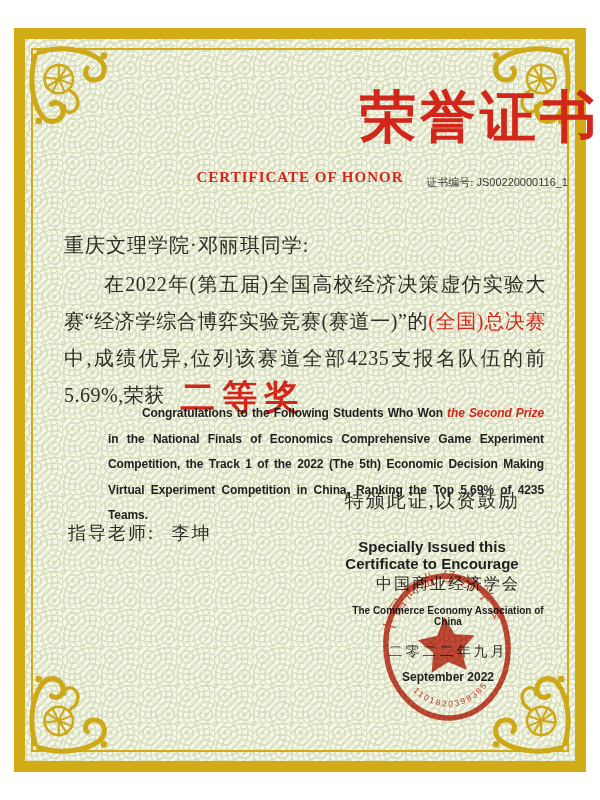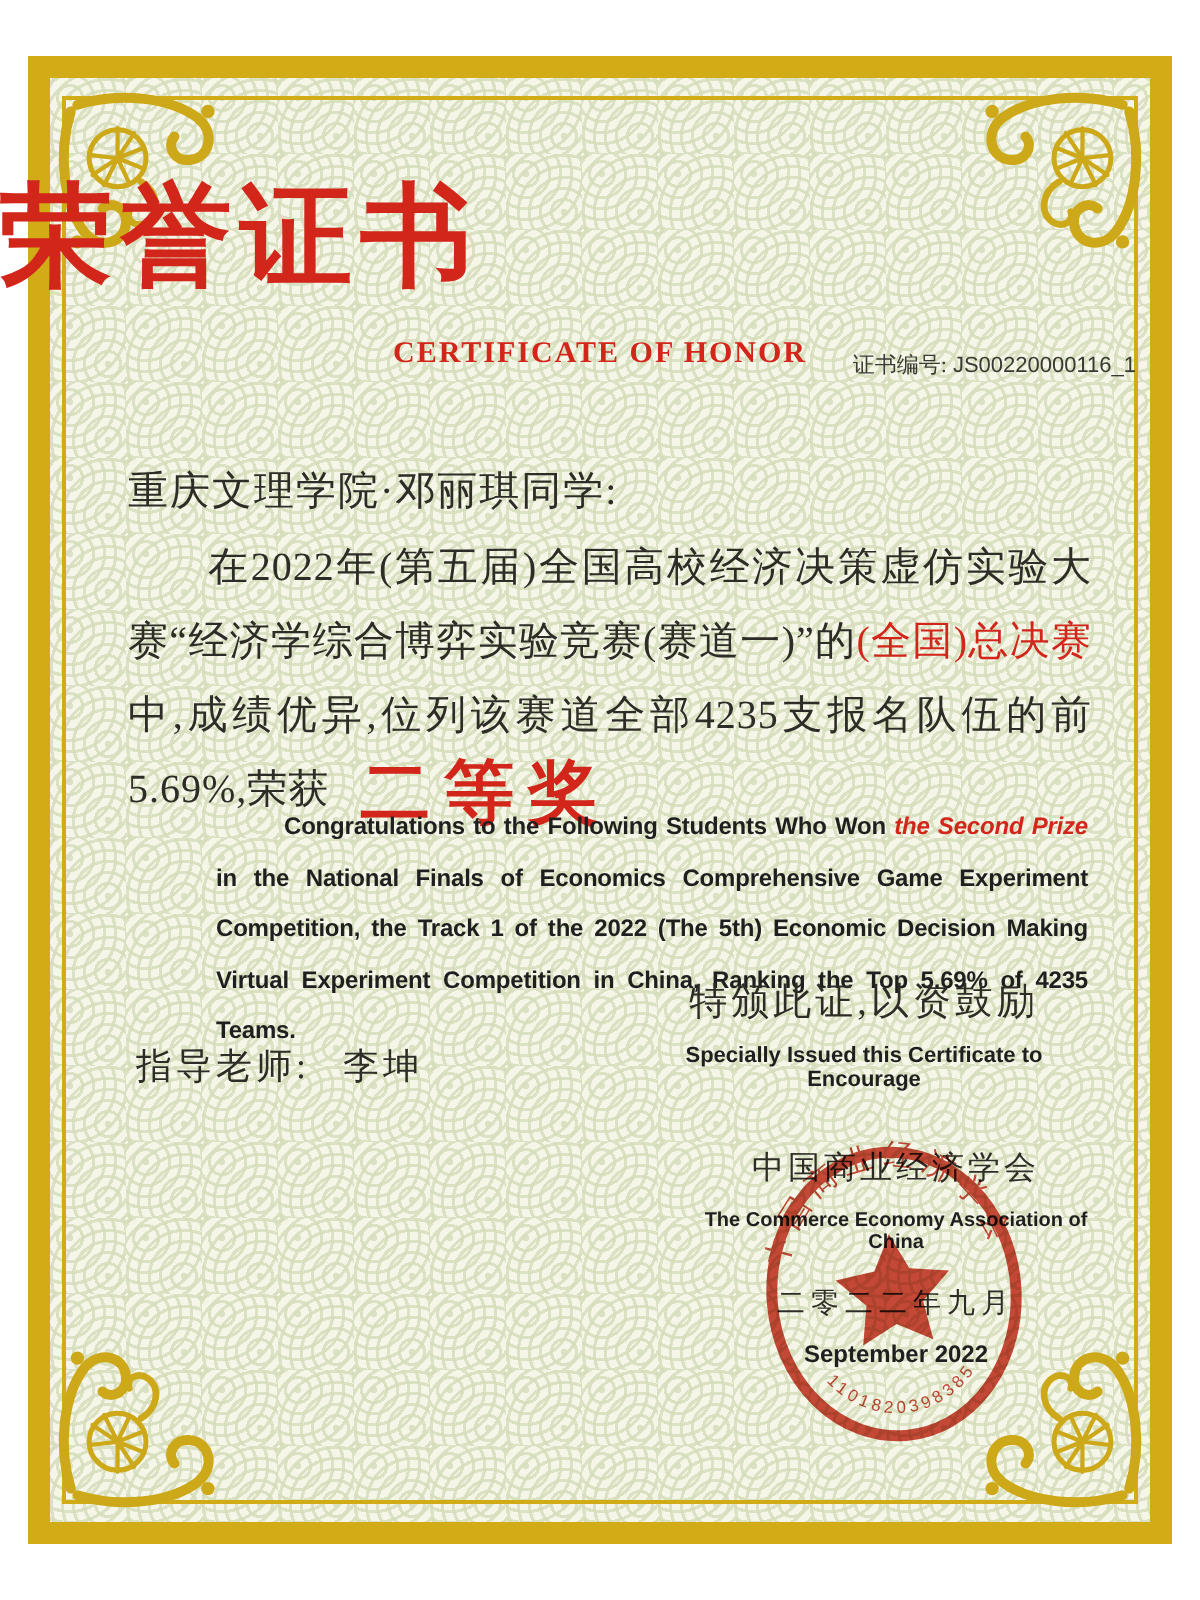--- a/index.html
+++ b/index.html
@@ -27,22 +27,22 @@
     position:absolute;left:31px;right:31px;top:48px;bottom:48px;
     border:2.5px solid var(--gold);
   }
   .corner{position:absolute;width:92px;height:92px;}
   .corner.tl{top:44px;left:27px;}
   .corner.tr{top:44px;right:27px;transform:scaleX(-1);}
   .corner.bl{bottom:44px;left:27px;transform:scaleY(-1);}
   .corner.br{bottom:44px;right:27px;transform:scale(-1,-1);}
 
   .title{
-    position:absolute;top:84px;left:0;right:0;text-align:left;
-    font-family:Liberation Sans, sans-serif;font-weight:bold;
+    position:absolute;top:84px;left:0;right:0;text-align:right;
+    font-family:Liberation Serif, serif;font-weight:bold;
     font-size:56px;line-height:1.2;color:var(--red);letter-spacing:4px;
   }
   .subtitle{
     position:absolute;top:169px;left:0;right:0;text-align:center;
     font-family:"Liberation Serif",serif;font-weight:bold;
     font-size:15px;color:var(--red);letter-spacing:1px;
   }
   .cert-no{
     position:absolute;top:175px;right:32px;font-size:11px;color:#3a3a34;
     font-family:"Liberation Sans",sans-serif;
@@ -68,21 +68,21 @@
 
   .para-en{
     position:absolute;top:401px;left:60px;right:56px;
     font-family:"Liberation Sans",sans-serif;font-weight:bold;
     font-size:12px;line-height:25.5px;color:#1f1f1f;
     text-align:justify;text-indent:34px;letter-spacing:-.1px;margin-left:48px;
   }
 
   .issue{position:absolute;top:488px;left:321px;width:222px;text-align:center;}
   .issue-cn{font-size:19px;color:var(--ink);letter-spacing:2px;}
-  .issue-en{margin-top:8px;font-size:11px;font-weight:bold;color:#1f1f1f;
+  .issue-en{margin-top:24px;font-size:15px;font-weight:bold;color:#1f1f1f;
     font-family:"Liberation Sans",sans-serif;}
 
   .person-line{position:absolute;left:68px;font-size:18px;color:var(--ink);letter-spacing:2px;}
   .person-line.teacher{top:521px;}
   .person-line.students{top:560px;}
   .person-line .name{margin-left:10px;}
 
   .org{position:absolute;top:574px;left:338px;width:220px;text-align:center;color:var(--ink);}
   .org-cn{font-size:16px;letter-spacing:2px;}
   .org-en{margin-top:10px;font-size:10px;font-weight:bold;color:#1f1f1f;

